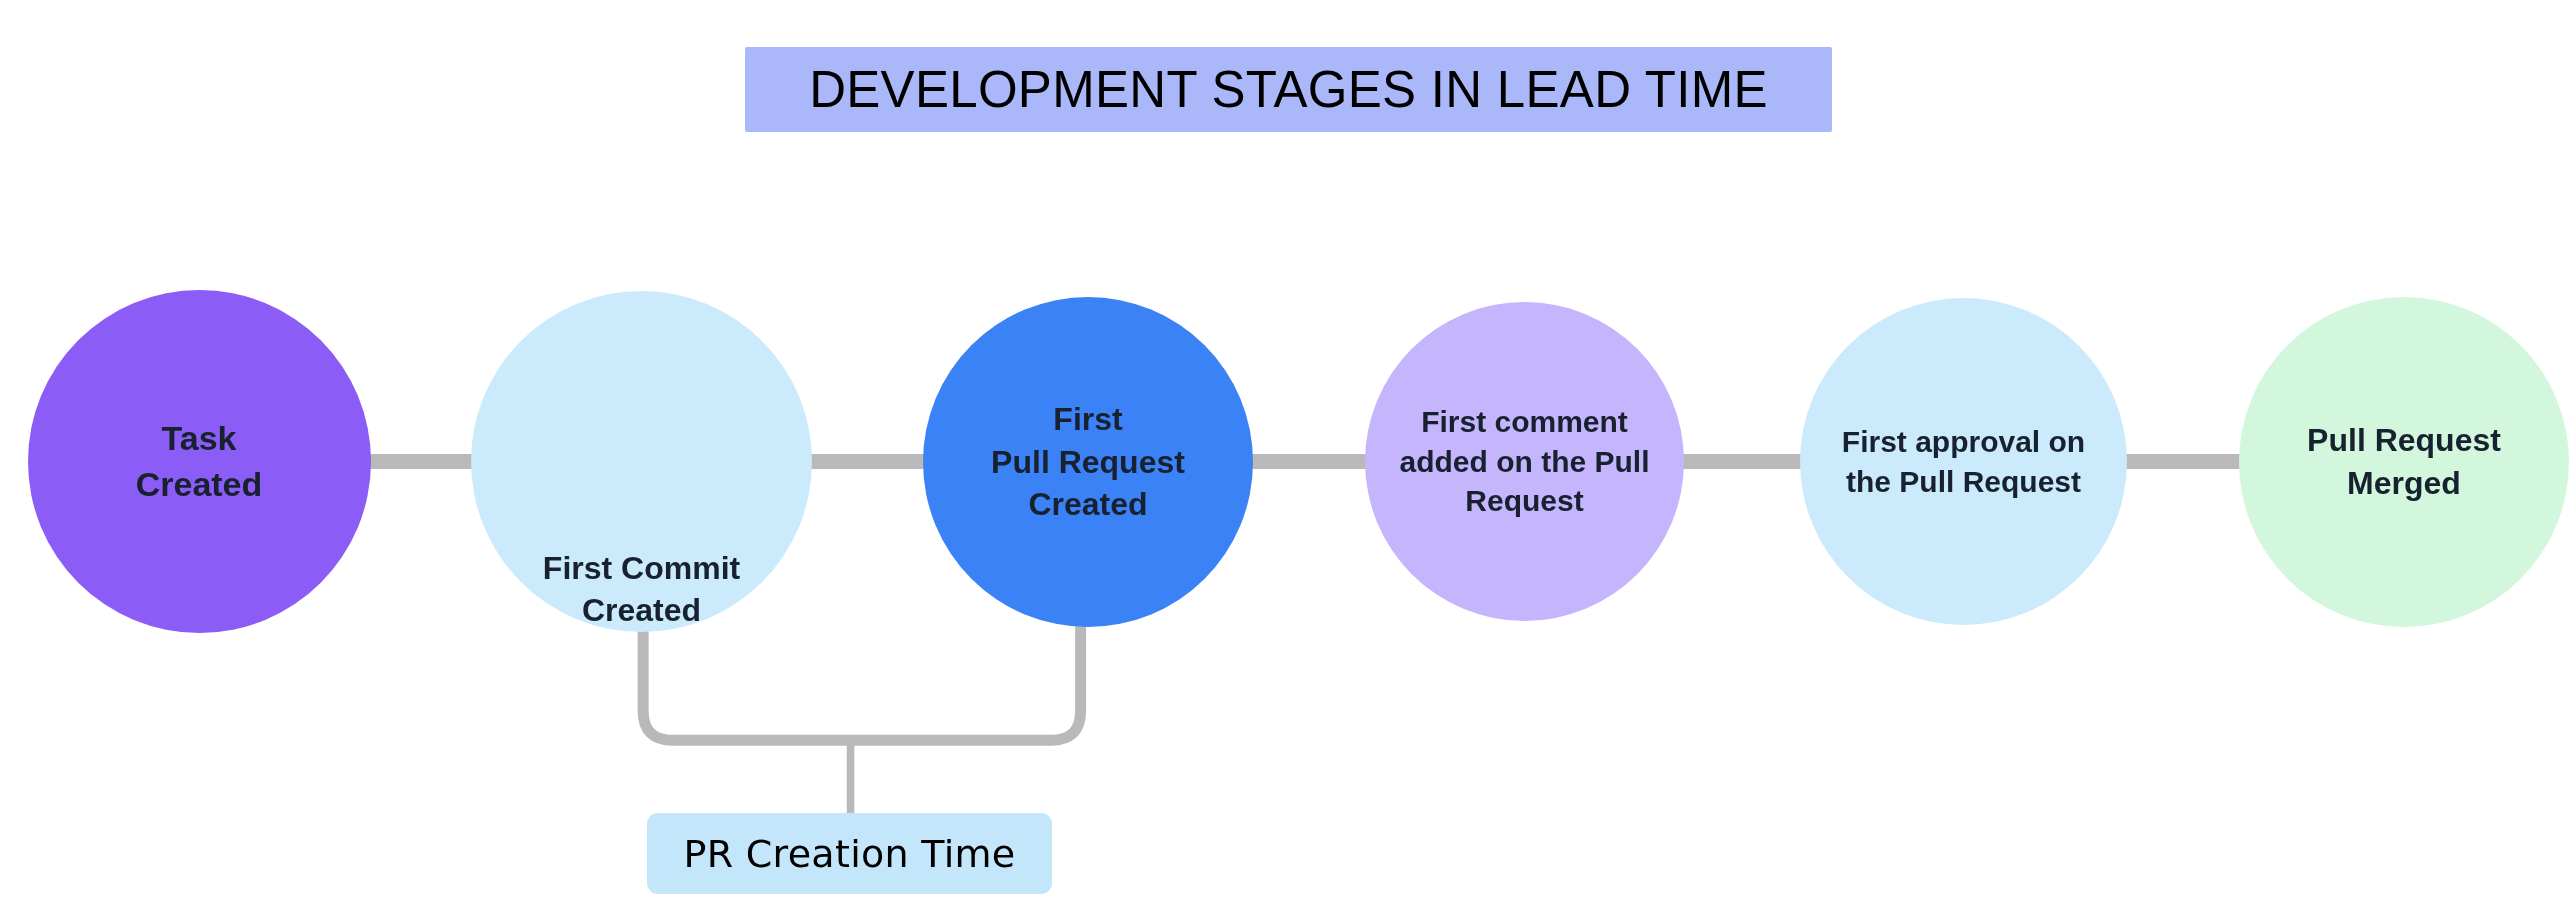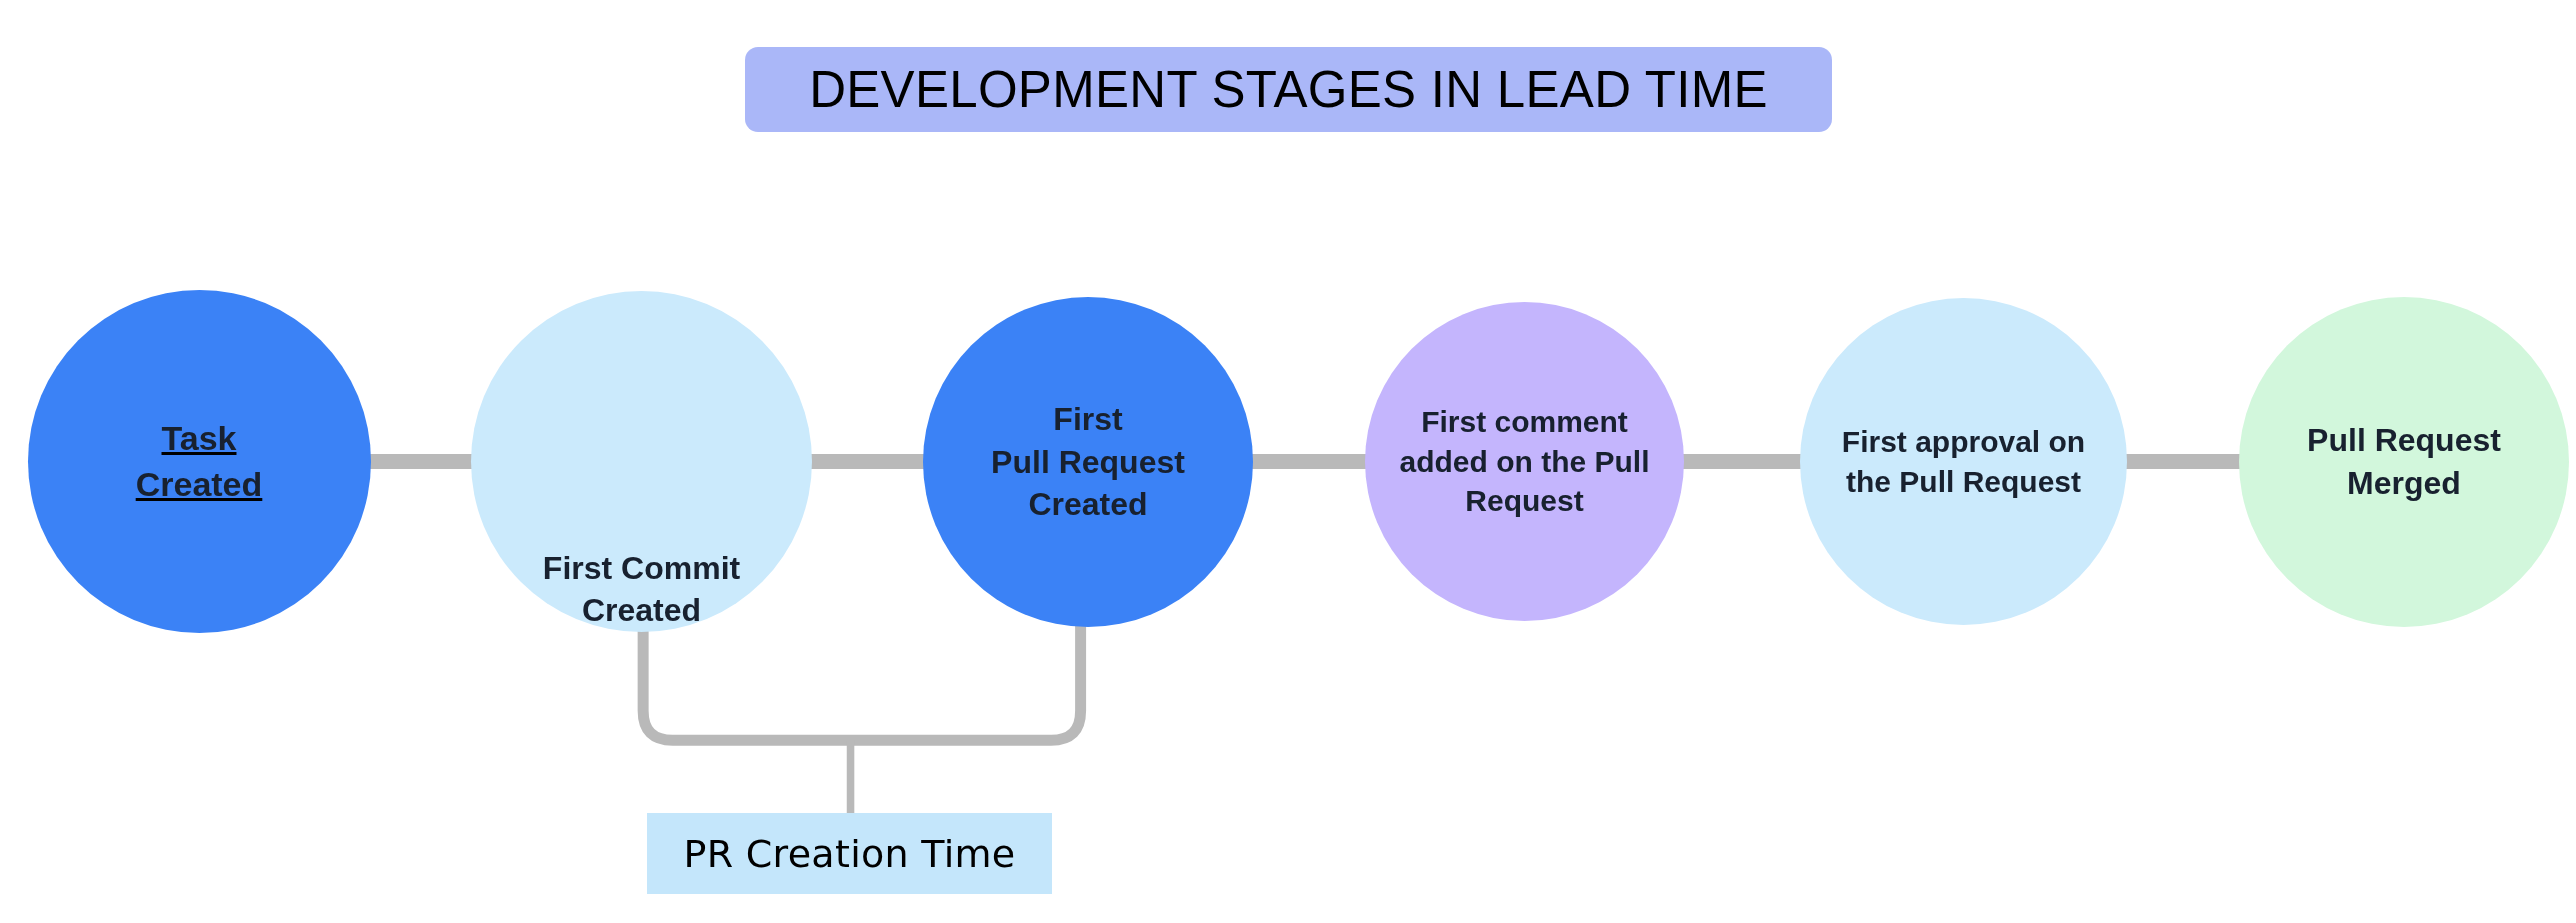--- a/index.html
+++ b/index.html
@@ -24,21 +24,21 @@
   }
 
   
   .title-banner {
     position: absolute;
     left: 745px;
     top: 47px;
     width: 1087px;
     height: 85px;
     background: #aab7f8;
-    border-radius: 13px;
+    border-radius: 2px;
     display: flex;
     align-items: center;
     justify-content: center;
     box-sizing: border-box;
   }
   .title-text {
     font-family: "Liberation Sans", sans-serif;
     font-size: 51px;
     font-weight: 400;
     color: #000000;
@@ -84,21 +84,21 @@
   }
 
   
   .pr-label-box {
     position: absolute;
     left: 647px;
     top: 813px;
     width: 405px;
     height: 81px;
     background: #c4e6fb;
-    border-radius: 0;
+    border-radius: 11px;
     display: flex;
     align-items: center;
     justify-content: center;
     box-sizing: border-box;
   }
   .pr-label-text {
     font-family: "DejaVu Sans", sans-serif;
     font-size: 38px;
     font-weight: 400;
     color: #000000;
@@ -120,21 +120,21 @@
   <div class="connector" style="left:809px; top:454px; width:117px;"></div>
   <div class="connector" style="left:1250px; top:454px; width:118px;"></div>
   <div class="connector" style="left:1680px; top:454px; width:124px;"></div>
   <div class="connector" style="left:2124px; top:454px; width:120px;"></div>
 
   <svg id="bracket" viewBox="0 0 3750 1344" xmlns="http://www.w3.org/2000/svg">
     <path d="M 936 905 L 936 1035 Q 936 1078 979 1078 L 1530 1078 Q 1573 1078 1573 1035 L 1573 905" fill="none" stroke="#b9b9b9" stroke-width="16" stroke-linecap="butt"></path>
     <path d="M 1238 1078 L 1238 1186" fill="none" stroke="#b9b9b9" stroke-width="11" stroke-linecap="butt"></path>
   </svg>
 
-  <div class="node" style="left:27.5px; top:290px; width:343px; height:343px; background:#3b82f6;text-decoration:underline;">
+  <div class="node" style="left:27.5px; top:290px; width:343px; height:343px; background:#8b5cf6;">
     <span class="node-label" style="font-size:34px;">Task
 Created</span>
   </div>
 
   <div class="node" style="left:471px; top:291px; width:341px; height:341px; background:#cbeafc;align-items:flex-end;">
     <span class="node-label" style="font-size:32px;">First Commit
 Created</span>
   </div>
 
   <div class="node" style="left:923px; top:297px; width:330px; height:330px; background:#3b82f6;">

